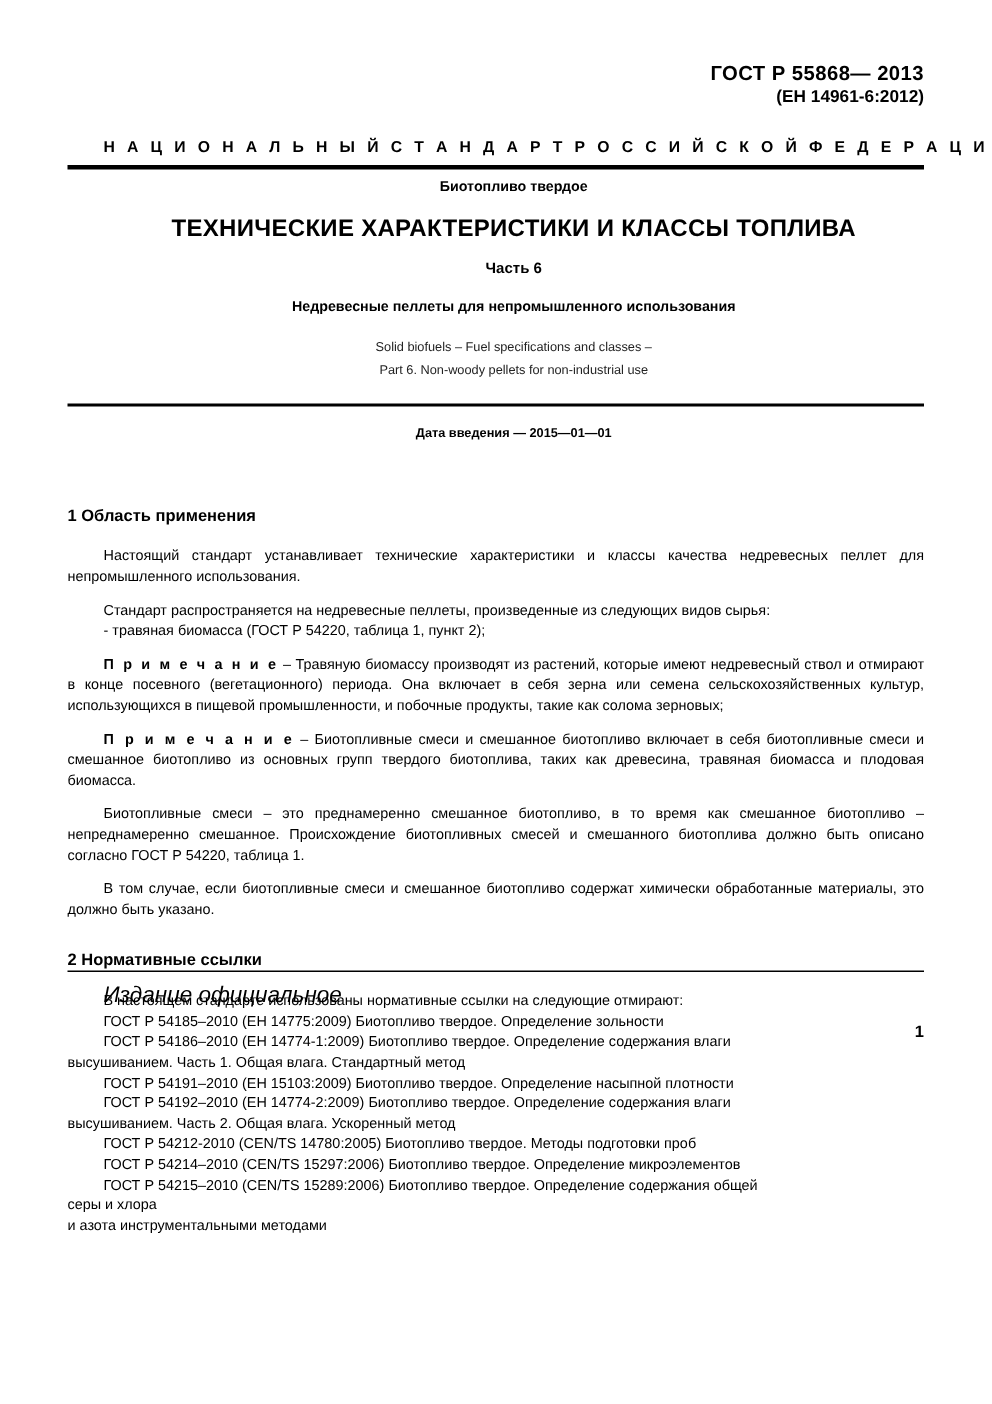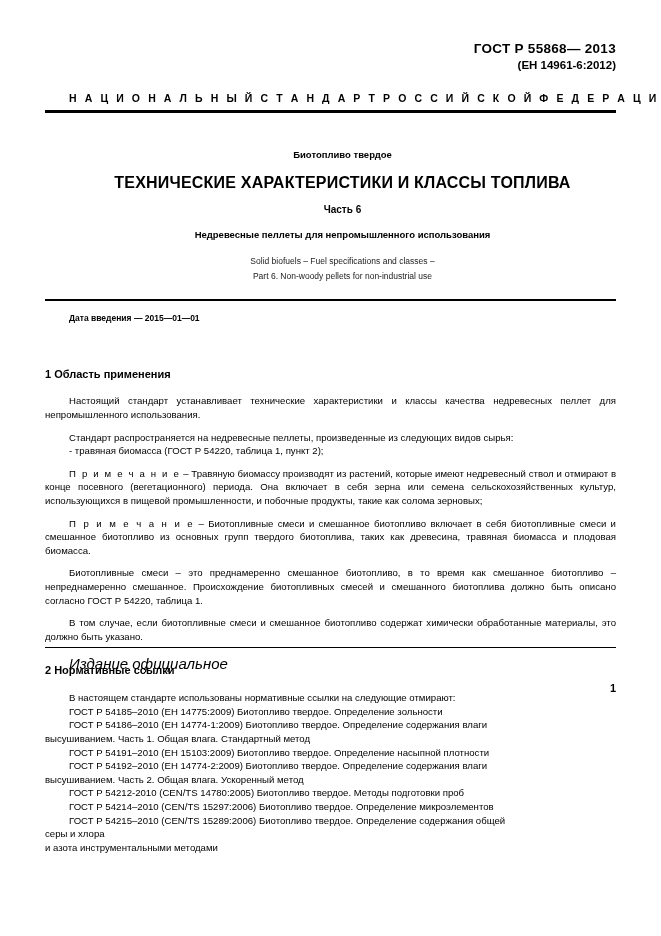--- a/index.html
+++ b/index.html
@@ -54,21 +54,21 @@
     white-space: nowrap;
   }
   .rule-thick {
     border: none;
     border-top: 3px solid #000;
     margin: 4px 0 0 0;
   }
 
   
   .title-block {
-    margin-top: 36px;
+    margin-top: 6px;
     text-align: center;
   }
   .t-sub {
     font-size: 9.5px;
     font-weight: bold;
     margin: 0 0 14px 0;
   }
   .t-main {
     font-size: 16px;
     font-weight: bold;
@@ -92,21 +92,21 @@
   }
   .t-en2 { margin-bottom: 0; }
 
   .rule-thin {
     border: none;
     border-top: 2px solid #000;
     margin: 18px 0 0 0;
   }
 
   .date-line {
-    text-align: left;
+    text-align: center;
     font-size: 8.5px;
     font-weight: bold;
     margin: 12px 0 0 0;
   }
 
   
   .body {
     margin-top: 44px;
     font-size: 9.6px;
     line-height: 1.42;
@@ -124,20 +124,21 @@
   p {
     margin: 0 0 0 0;
     text-indent: 24px;
   }
   p.gap { margin-top: 9px; }
   .note {
     text-indent: 24px;
   }
   .note .lbl {
     letter-spacing: 1.6px;
+    font-weight: bold;
   }
   .refs p {
     text-indent: 24px;
     margin: 0;
   }
   .refs p.cont {
     text-indent: 0;
   }
 
   

